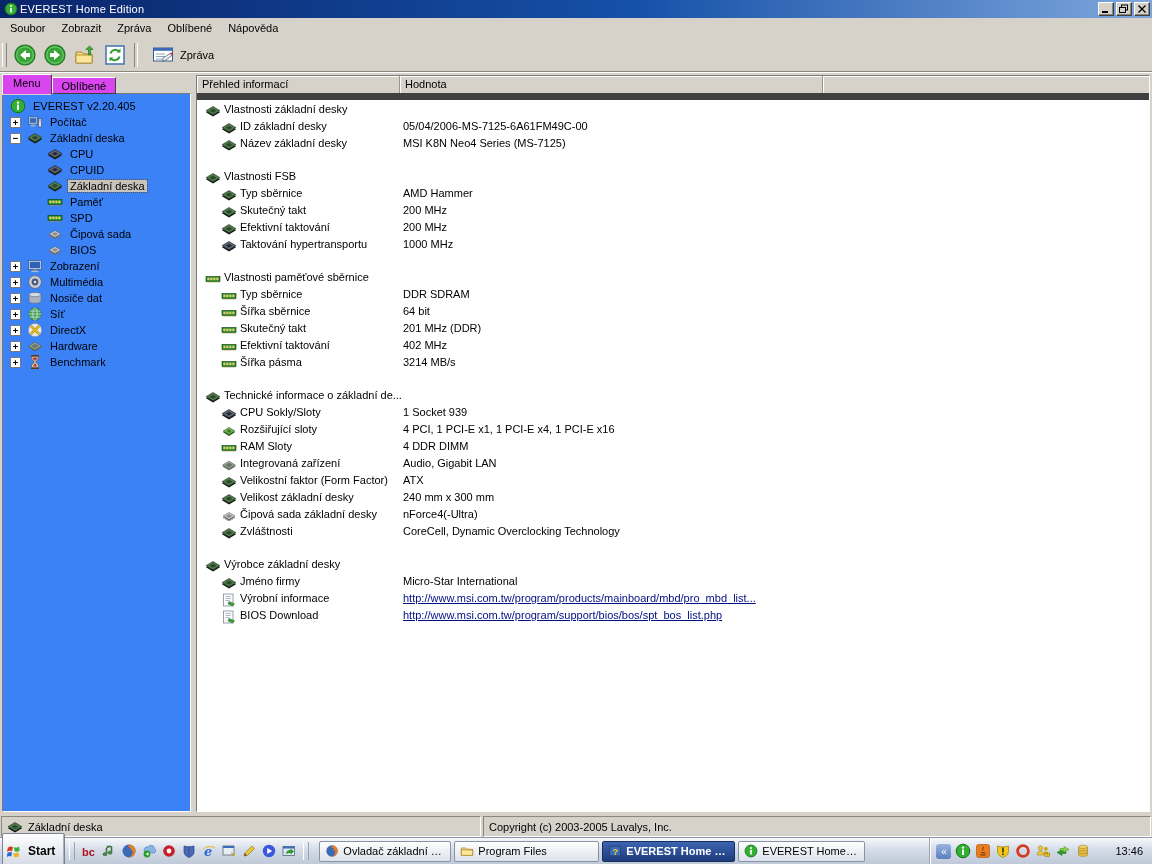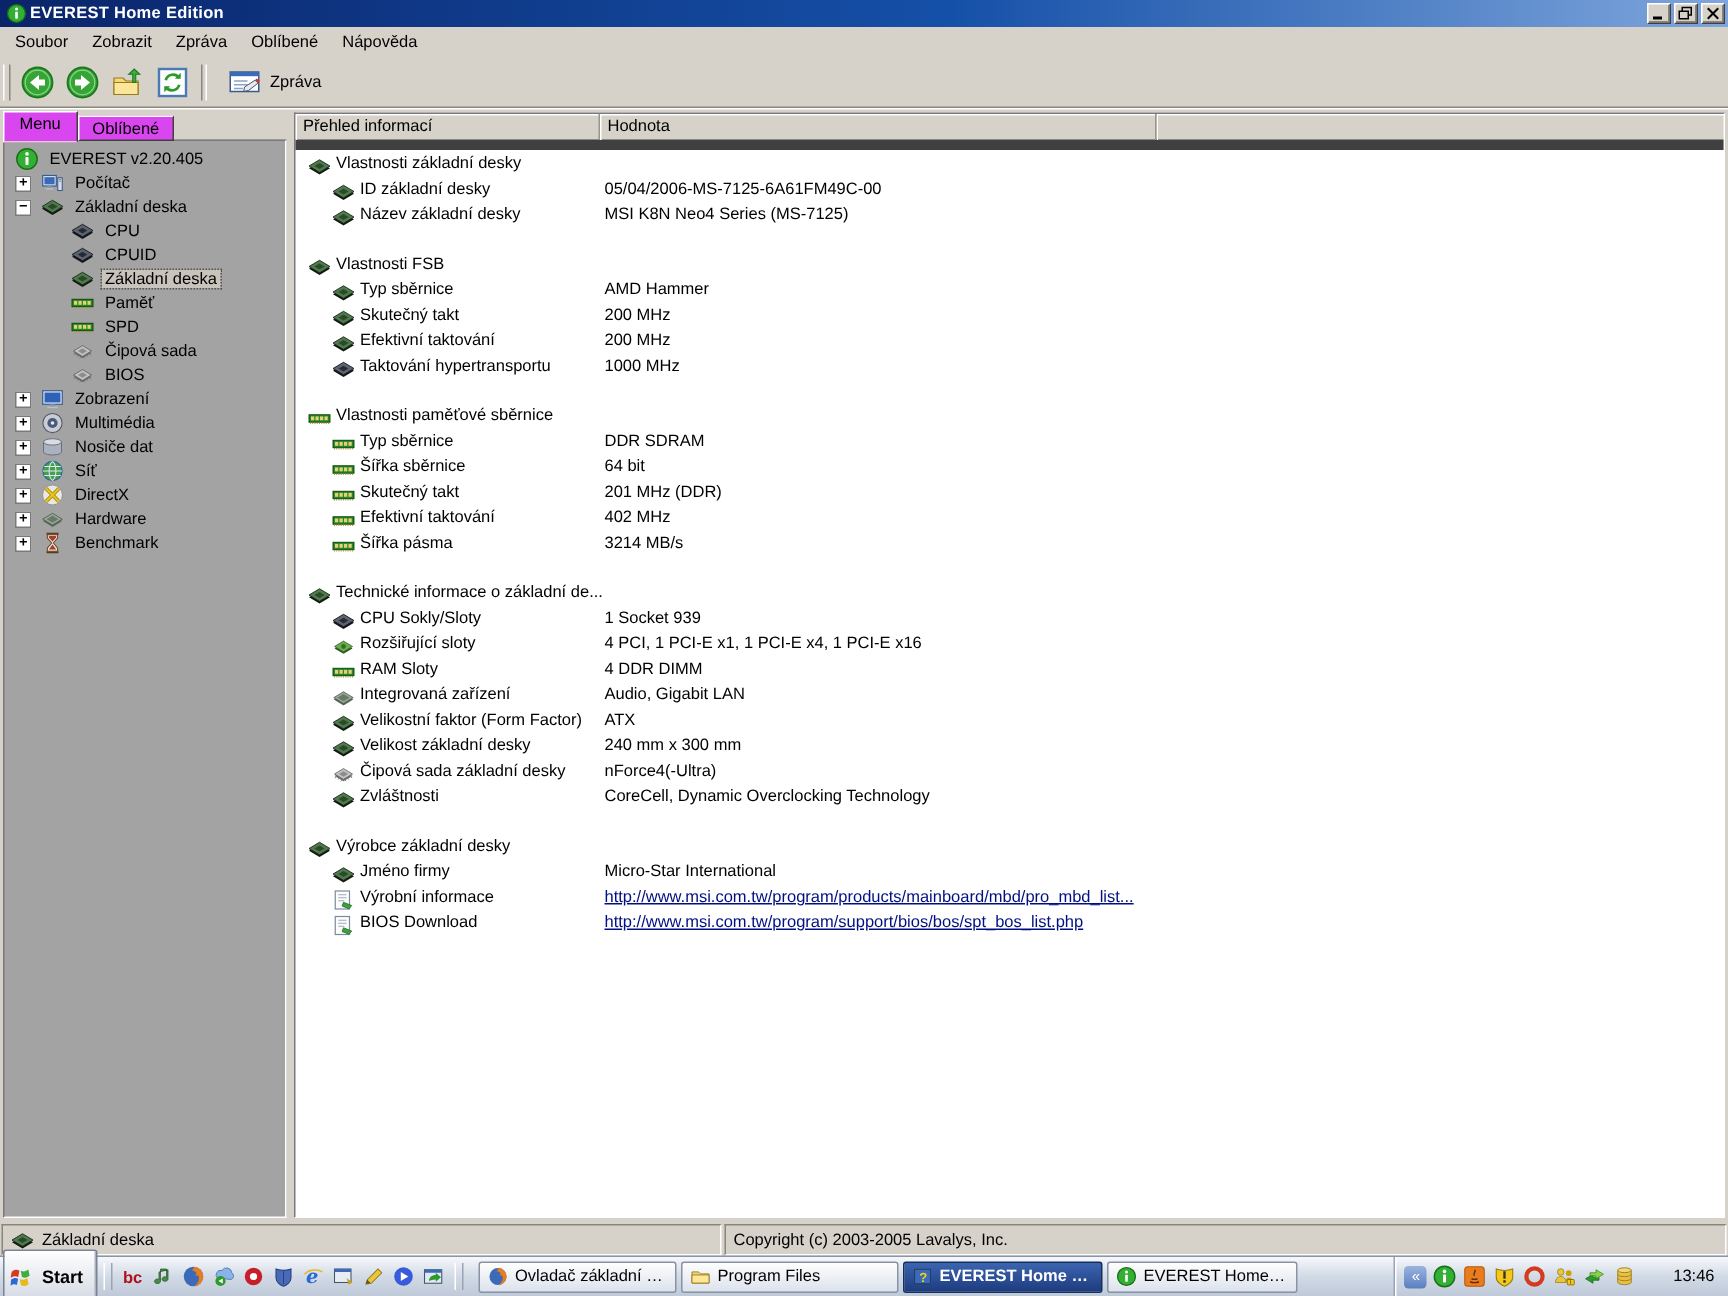--- a/index.html
+++ b/index.html
@@ -7,21 +7,21 @@
        font-family:"Liberation Sans",sans-serif;font-size:11px;color:#000;
        background:#d6d2ca;}
   .icn{width:16px;height:16px;display:inline-block;flex:none}
   .icn svg{width:100%;height:100%;display:block}
   .i22{width:22px;height:22px}.i14{width:14px;height:14px}
 
   
   .titlebar{position:absolute;left:0;top:0;right:0;height:18px;display:flex;align-items:center;
     padding:0 2px;background:linear-gradient(90deg,var(--titlebar1,#0a246a) 0%,#1550a8 55%,var(--titlebar2,#7ea6dc) 100%);color:#fff}
   .titlebar .icn{width:14px;height:14px;margin:0 2px}
-  .title-text{font-weight:bold;flex:1;font-size:11px;letter-spacing:.2px}
+  .title-text{font-weight:normal;flex:1;font-size:11px;letter-spacing:.2px}
   .winbtn{width:16px;height:14px;margin-left:2px;background:#d6d2ca;border:1px solid;
     border-color:#fff #404040 #404040 #fff;box-shadow:inset -1px -1px 0 #8a867e;
     display:flex;align-items:center;justify-content:center;padding:0}
   .winbtn svg{width:12px;height:10px}
 
   
   .menubar{position:absolute;left:0;top:18px;right:0;height:20px;display:flex;align-items:center;padding-left:2px}
   .menu-item{padding:3px 8px}
 
   
@@ -31,36 +31,36 @@
   .navbtn{width:27px;height:27px;display:flex;align-items:center;justify-content:center;margin-right:3px;background:none;border:none;padding:0}
   .tsep{width:2px;height:24px;border-left:1px solid #8a867e;border-right:1px solid #fff;margin:0 6px 0 3px}
   .reportbtn{display:flex;align-items:center;gap:6px;padding:2px 8px;background:none;border:none;font-size:11px}
 
   
   .tabs{position:absolute;left:2px;top:74px;height:20px;display:flex;z-index:3}
   .tab{background:#d946ef;border:1px solid;border-color:#fff #404040 #d6d2ca #fff;
     padding:2px 10px 3px;position:relative}
   .tab.active{z-index:2;height:14px}
   .tab.inactive{margin-top:3px;height:11px;padding:2px 9px;border-bottom:1px solid #404040;z-index:1}
-  .treebox{position:absolute;left:2px;top:93px;width:187px;bottom:52px;background:#a3a3a3;
+  .treebox{position:absolute;left:2px;top:93px;width:187px;bottom:52px;background:#3b82f6;
     border:1px solid;border-color:#7a7a7a #fff #fff #7a7a7a;overflow:hidden;padding-top:4px}
   .trow{height:16px;display:flex;align-items:center;white-space:nowrap}
   .tsp0{width:7px;flex:none}.tsp2{width:44px;flex:none}
   .expbox{width:9px;height:9px;flex:none;margin:0 6px 0 7px;background:#fff;border:1px solid #7a7a7a;
     font:bold 9px/8px "DejaVu Sans Mono",monospace;text-align:center;color:#000}
   .tlabel{margin-left:5px;padding:0 2px}
   .tsel{background:var(--selection,#c8c4bc);outline:1px dotted #55524a}
 
   
   .main{position:absolute;left:196px;top:75px;right:2px;bottom:52px;background:#fff;
     border:1px solid;border-color:#7a7a7a #fff #fff #7a7a7a}
   .hdr{display:flex;height:17px;background:#d6d2ca;border-bottom:7px solid #404040}
   .hcell{box-sizing:border-box;padding:2px 5px 0;border-right:1px solid #9a968e;
     box-shadow:inset 1px 1px 0 #fff;white-space:nowrap;overflow:hidden}
-  .hc1{width:203px}.hc2{width:371px}.hc3{flex:1;border-right:none}
+  .hc1{width:203px}.hc2{width:423px}.hc3{flex:1;border-right:none}
   .rows{padding-top:3px}
   .irow{position:relative;height:17px;display:flex;align-items:flex-start;white-space:nowrap}
   .ind8{width:8px;flex:none}.ind24{width:24px;flex:none}
   .ilabel{margin-left:3px}
   .ival{position:absolute;left:206px}
   .link{color:var(--link,#000f82);text-decoration:underline}
   .secgap{height:16px}
 
   
   .statusbar{position:absolute;left:0;right:0;bottom:27px;height:23px;background:#d6d2ca;

